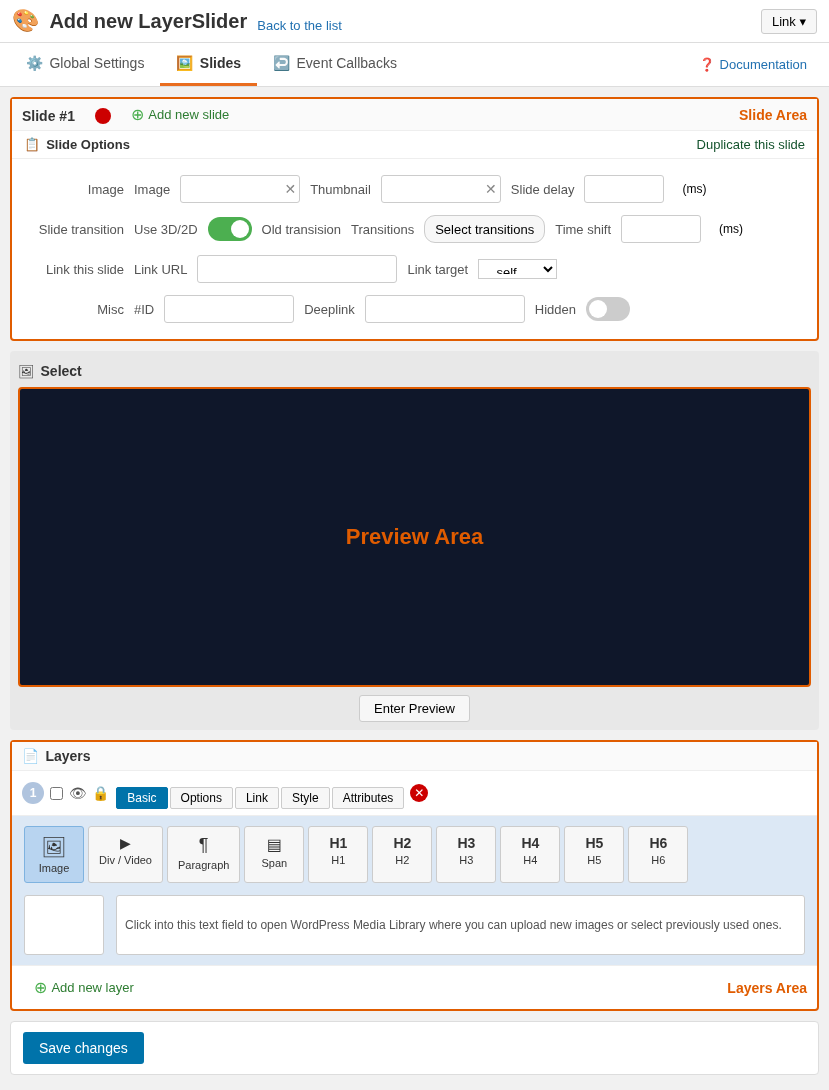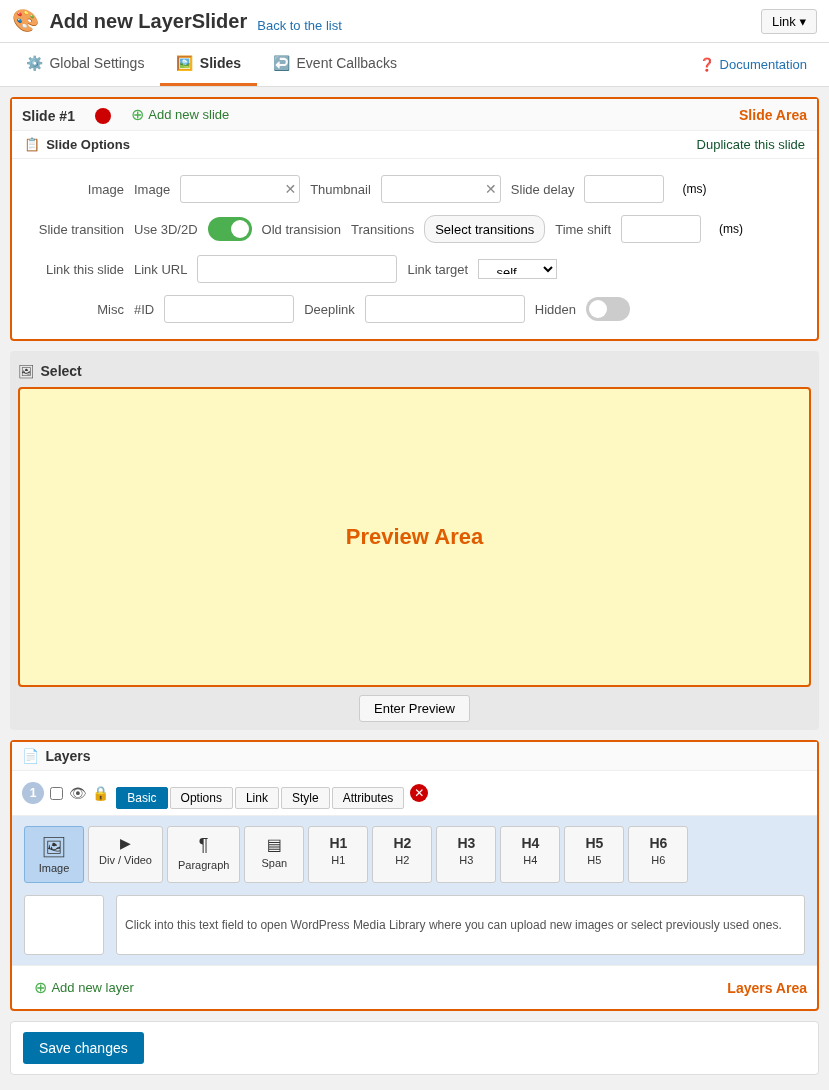--- a/index.html
+++ b/index.html
@@ -60,21 +60,21 @@
     
     .hidden-toggle { position: relative; display: inline-block; width: 44px; height: 24px; }
     .hidden-toggle input { opacity: 0; width: 0; height: 0; }
     .hidden-slider { position: absolute; cursor: pointer; top: 0; left: 0; right: 0; bottom: 0; background-color: #ccc; border-radius: 24px; }
     .hidden-slider:before { position: absolute; content: ""; height: 18px; width: 18px; left: 3px; bottom: 3px; background: white; border-radius: 50%; transition: .3s; }
 
     
     .preview-section { background: #e8e8e8; border-radius: 4px; margin-bottom: 10px; padding: 8px; }
     .preview-section-header { display: flex; align-items: center; gap: 6px; padding: 4px 0 8px 0; }
     .preview-section-title { font-weight: bold; font-size: 14px; }
-    .preview-area-box { border: 2px solid #e05c00; border-radius: 4px; background: #fef9c3; min-height: 300px; display: flex; align-items: center; justify-content: center; margin-bottom: 8px; }
+    .preview-area-box { border: 2px solid #e05c00; border-radius: 4px; background: #0f172a; min-height: 300px; display: flex; align-items: center; justify-content: center; margin-bottom: 8px; }
     .preview-area-text { color: #e05c00; font-size: 22px; font-weight: bold; }
     .enter-preview-btn { display: block; margin: 0 auto; border: 1px solid #ccc; background: #f7f7f7; border-radius: 3px; padding: 5px 14px; cursor: pointer; font-size: 13px; }
 
     
     .layers-section { border: 2px solid #e05c00; border-radius: 4px; background: #fff; margin-bottom: 10px; }
     .layers-header { display: flex; align-items: center; justify-content: space-between; padding: 6px 10px; border-bottom: 1px solid #eee; background: #fafafa; }
     .layers-title { font-weight: bold; font-size: 14px; display: flex; align-items: center; gap: 6px; }
     .layers-area-label { color: #e05c00; font-weight: bold; font-size: 14px; }
 
     

